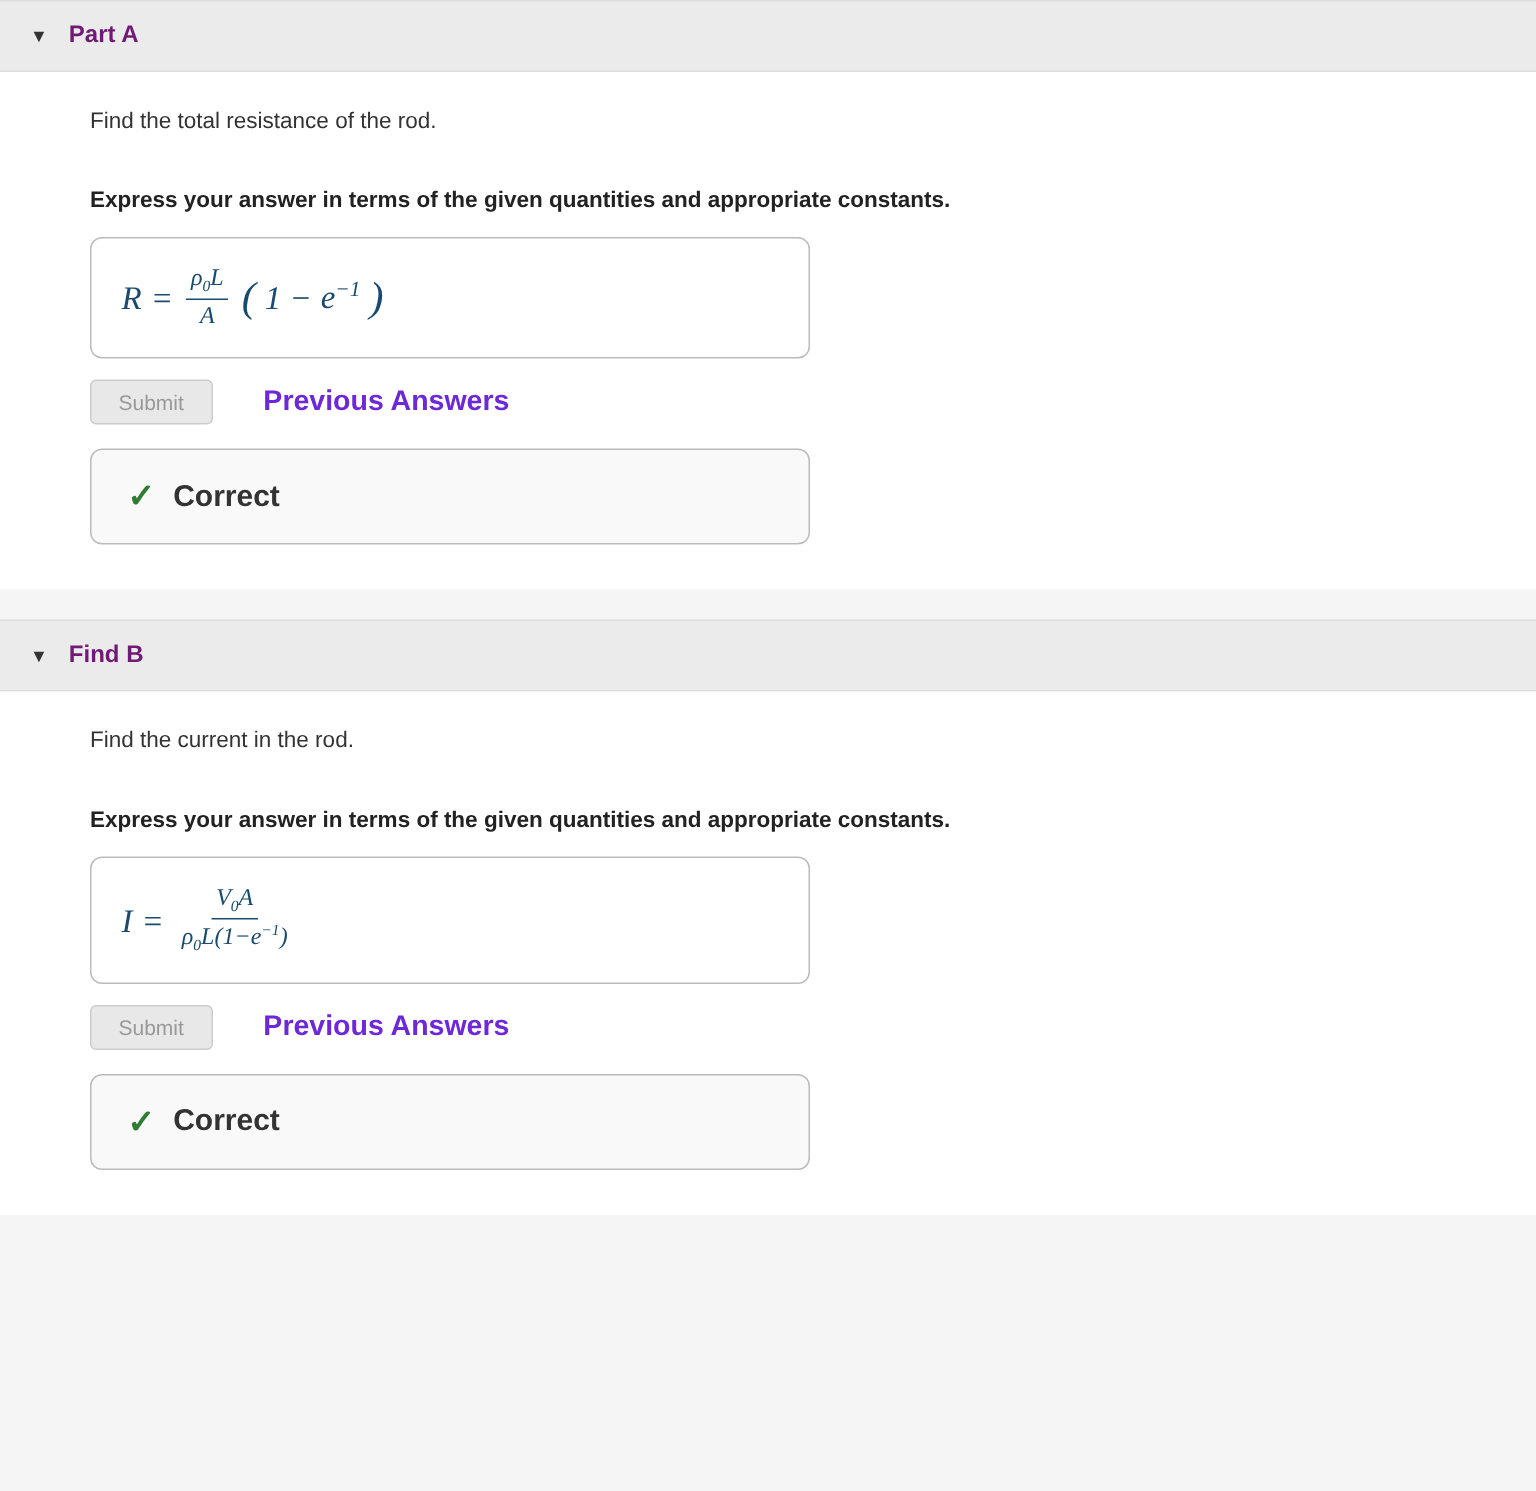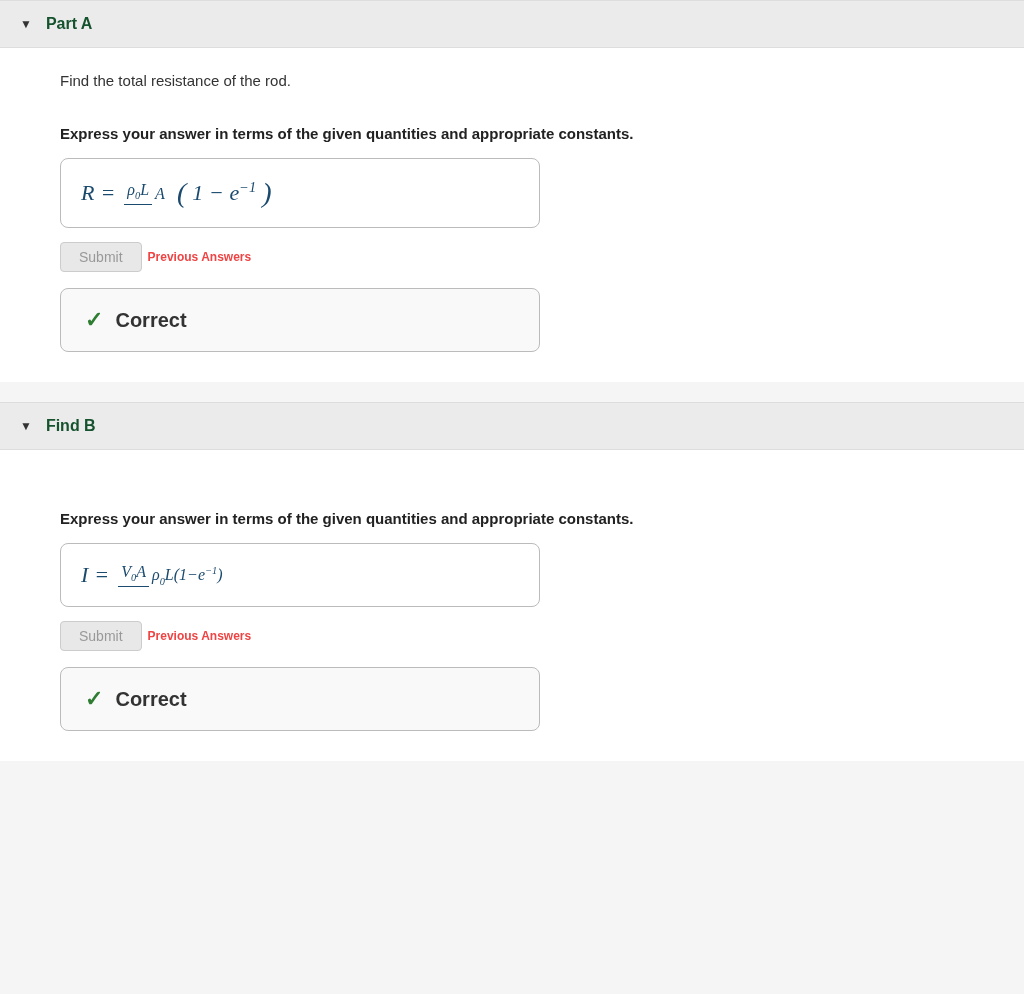--- a/index.html
+++ b/index.html
@@ -37,21 +37,21 @@
 
     .part-header .chevron {
       margin-right: 14px;
       font-size: 12px;
       color: #333;
     }
 
     .part-header .part-title {
       font-weight: bold;
       font-size: 16px;
-      color: #14532d;
+      color: #701a75;
     }
 
     .part-body {
       background: #fff;
       padding: 24px 60px 30px 60px;
     }
 
     .question-text {
       font-size: 15px;
       color: #333;
@@ -75,37 +75,37 @@
       min-width: 480px;
       margin-bottom: 14px;
       font-size: 22px;
       color: #1a4a6e;
       font-style: italic;
     }
 
     .actions-row {
       display: flex;
       align-items: center;
-      gap: 6px;
+      gap: 34px;
       margin-bottom: 16px;
     }
 
     .submit-btn {
       background: #e8e8e8;
       border: 1px solid #ccc;
       border-radius: 4px;
       padding: 6px 18px;
       font-size: 14px;
       color: #999;
       cursor: not-allowed;
     }
 
     .prev-answers-link {
-      color: #ef4444;
-      font-size: 12px;
+      color: #6d28d9;
+      font-size: 19px;
       font-weight: bold;
       text-decoration: none;
       cursor: pointer;
     }
 
     .correct-box {
       border: 1.5px solid #bbb;
       border-radius: 8px;
       padding: 18px 24px;
       background: #f9f9f9;
@@ -148,21 +148,21 @@
       display: flex;
       align-items: center;
       gap: 6px;
       font-family: "Times New Roman", Times, serif;
       font-size: 22px;
       color: #1a4a6e;
     }
 
     .frac-b {
       display: inline-flex;
-      flex-direction: row;
+      flex-direction: column;
       align-items: center;
       vertical-align: middle;
       margin: 0 3px;
       font-size: 16px;
     }
 
     .frac-b .num {
       border-bottom: 1.5px solid #1a4a6e;
       padding: 0 3px 2px 3px;
       text-align: center;
@@ -223,20 +223,21 @@
   </div>
 
   <div class="part-divider"></div>
 
   <div class="part-section">
     <div class="part-header">
       <span class="chevron">▼</span>
       <span class="part-title">Find B</span>
     </div>
     <div class="part-body">
+      <p class="question-text">Find the current in the rod.</p>
       <p class="instructions">Express your answer in terms of the given quantities and appropriate constants.</p>
 
       <div class="answer-box">
         <div class="formula-row">
           <span class="math-var">I</span>
           <span>=</span>
           <span class="frac-b">
             <span class="num">
               <span class="math-var">V</span><span class="math-sub">0</span><span class="math-var">A</span>
             </span>

